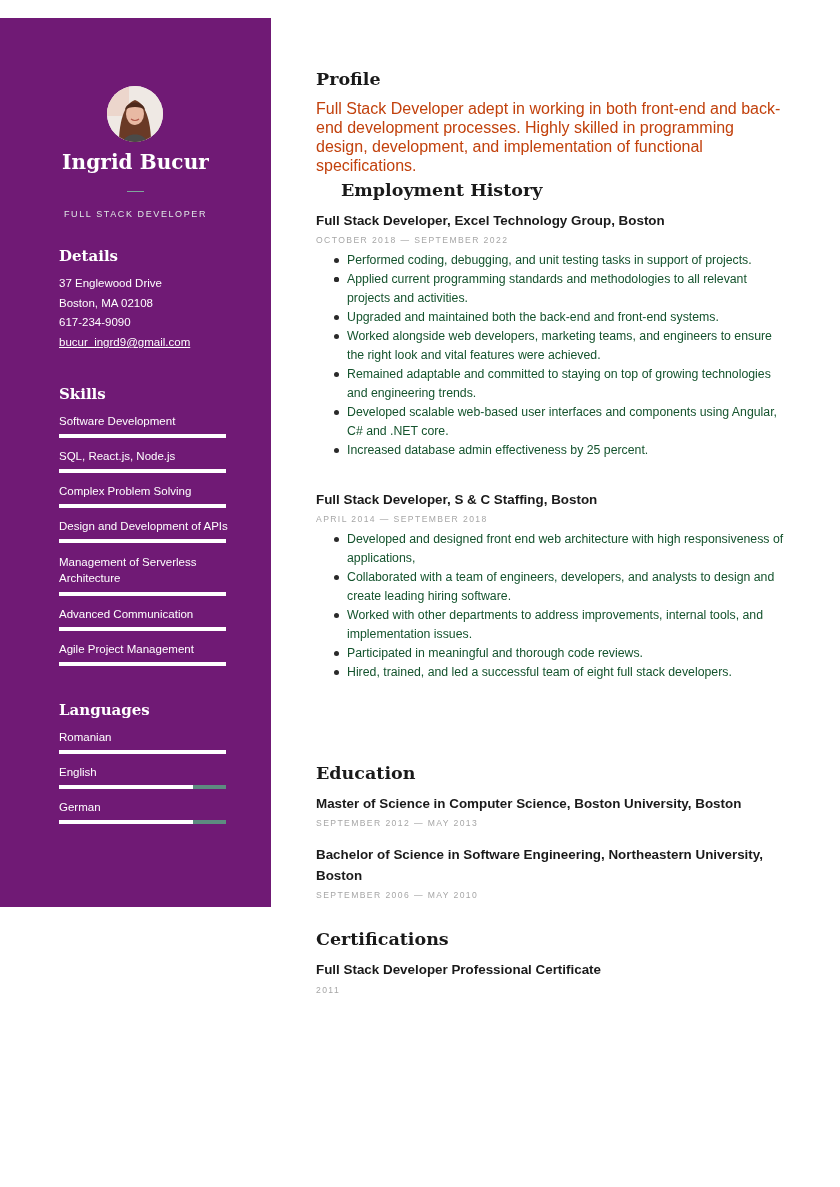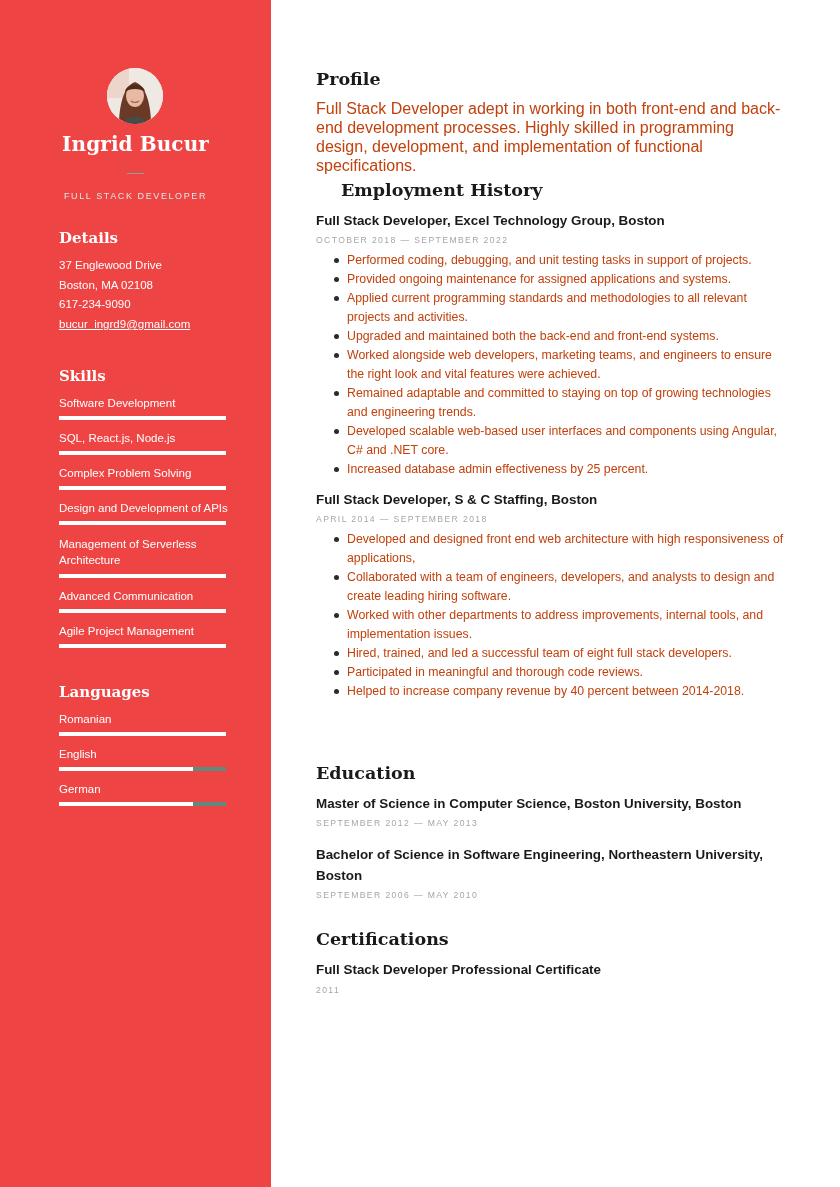--- a/index.html
+++ b/index.html
@@ -3,22 +3,22 @@
   <meta charset="utf-8">
   <style>
     * { box-sizing: border-box; margin: 0; padding: 0; }
     html, body { width: 840px; height: 1187px; background: #ffffff; overflow: hidden; }
     body { font-family: "Liberation Sans", "DejaVu Sans", sans-serif; position: relative; }
 
     .page { position: relative; width: 840px; height: 1187px; }
 
     
     .sidebar {
-      position: absolute; left: 0; top: 0; width: 271px; height: 1187px;
-      background: #ef4444; color: #ffffff;
+      position: absolute; left: 0; top: 18px; width: 271px; height: 889px;
+      background: #701a75; color: #ffffff;
     }
     .photo {
       position: absolute; left: 107px; top: 68px; width: 56px; height: 56px;
       border-radius: 50%; overflow: hidden; background: #f1ece8;
     }
     .photo svg { width: 100%; height: 100%; display: block; }
     .name {
       position: absolute; left: 0; top: 132px; width: 271px; text-align: center;
       font-family: "DejaVu Serif", "Liberation Serif", serif; font-weight: bold;
       font-size: 20px; color: #ffffff; letter-spacing: 0.1px;
@@ -57,21 +57,21 @@
     }
     .entry-title {
       position: absolute; left: 0; width: 470px; font-size: 13.4px; font-weight: bold;
       color: #1a1a1a; line-height: 21px;
     }
     .entry-date {
       position: absolute; left: 0; font-size: 8.6px; letter-spacing: 1.4px; color: #a6a6a6;
     }
     .bullets { position: absolute; left: 0; width: 470px; list-style: none; }
     .bullets li {
-      position: relative; padding-left: 31px; font-size: 12.3px; line-height: 19px; color: #c2410c;
+      position: relative; padding-left: 31px; font-size: 12.3px; line-height: 19px; color: #14532d;
     }
     .bullets li .dot {
       position: absolute; left: 18px; top: 7px; width: 5px; height: 5px; border-radius: 50%;
       background: #2a2a2a;
     }
   </style>
 </head>
 <body>
 
 <div class="page">
@@ -157,38 +157,37 @@
 
     <div class="sec-heading" style="top:69px;">Profile</div>
     <div class="para" style="top:99px;">Full Stack Developer adept in working in both front-end and back-end development processes. Highly skilled in programming design, development, and implementation of functional specifications.</div>
 
     <div class="sec-heading" style="top:180px;margin-left:25px;">Employment History</div>
 
     <div class="entry-title" style="top:210px;">Full Stack Developer, Excel Technology Group, Boston</div>
     <div class="entry-date" style="top:235px;">OCTOBER 2018 — SEPTEMBER 2022</div>
     <ul class="bullets" style="top:251px;">
       <li><span class="dot"></span><span>Performed coding, debugging, and unit testing tasks in support of projects.</span></li>
-      <li><span class="dot"></span><span>Provided ongoing maintenance for assigned applications and systems.</span></li>
+      <li><span class="dot"></span></li>
       <li><span class="dot"></span><span>Applied current programming standards and methodologies to all relevant projects and activities.</span></li>
       <li><span class="dot"></span><span>Upgraded and maintained both the back-end and front-end systems.</span></li>
       <li><span class="dot"></span><span>Worked alongside web developers, marketing teams, and engineers to ensure the right look and vital features were achieved.</span></li>
       <li><span class="dot"></span><span>Remained adaptable and committed to staying on top of growing technologies and engineering trends.</span></li>
       <li><span class="dot"></span><span>Developed scalable web-based user interfaces and components using Angular, C# and .NET core.</span></li>
       <li><span class="dot"></span><span>Increased database admin effectiveness by 25 percent.</span></li>
     </ul>
 
     <div class="entry-title" style="top:489px;">Full Stack Developer, S &amp; C Staffing, Boston</div>
     <div class="entry-date" style="top:514px;">APRIL 2014 — SEPTEMBER 2018</div>
     <ul class="bullets" style="top:530px;">
       <li><span class="dot"></span><span>Developed and designed front end web architecture with high responsiveness of applications,</span></li>
       <li><span class="dot"></span><span>Collaborated with a team of engineers, developers, and analysts to design and create leading hiring software.</span></li>
       <li><span class="dot"></span><span>Worked with other departments to address improvements, internal tools, and implementation issues.</span></li>
+      <li><span class="dot"></span><span>Participated in meaningful and thorough code reviews.</span></li>
       <li><span class="dot"></span><span>Hired, trained, and led a successful team of eight full stack developers.</span></li>
-      <li><span class="dot"></span><span>Participated in meaningful and thorough code reviews.</span></li>
-      <li><span class="dot"></span><span>Helped to increase company revenue by 40 percent between 2014-2018.</span></li>
     </ul>
 
     <div class="sec-heading" style="top:763px;">Education</div>
     <div class="entry-title" style="top:793px;">Master of Science in Computer Science, Boston University, Boston</div>
     <div class="entry-date" style="top:818px;">SEPTEMBER 2012 — MAY 2013</div>
     <div class="entry-title" style="top:844px; width:460px;">Bachelor of Science in Software Engineering, Northeastern University, Boston</div>
     <div class="entry-date" style="top:890px;">SEPTEMBER 2006 — MAY 2010</div>
 
     <div class="sec-heading" style="top:929px;">Certifications</div>
     <div class="entry-title" style="top:959px;">Full Stack Developer Professional Certificate</div>

